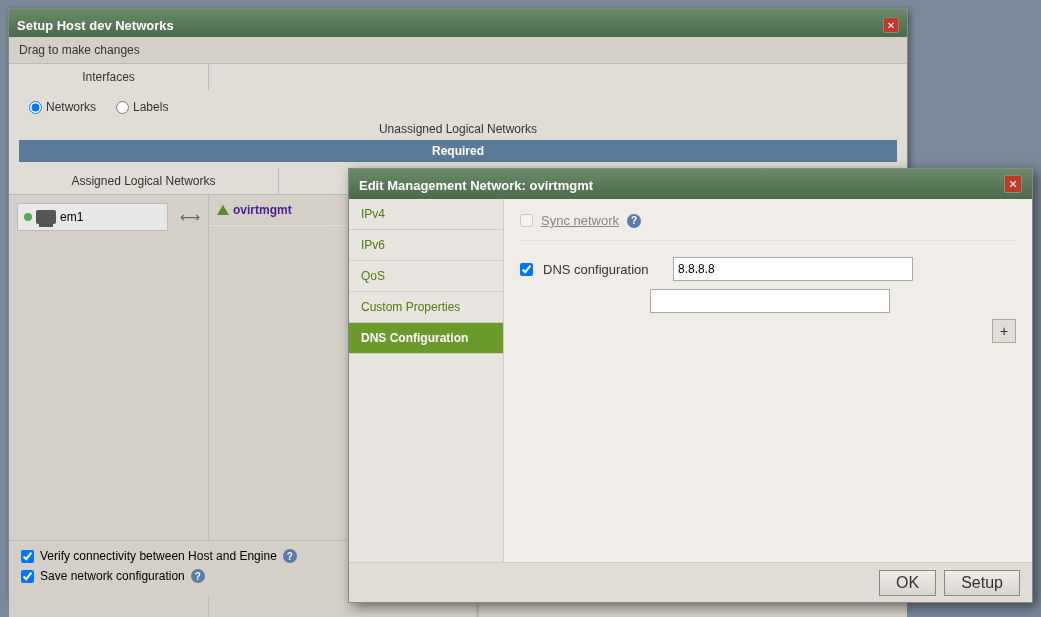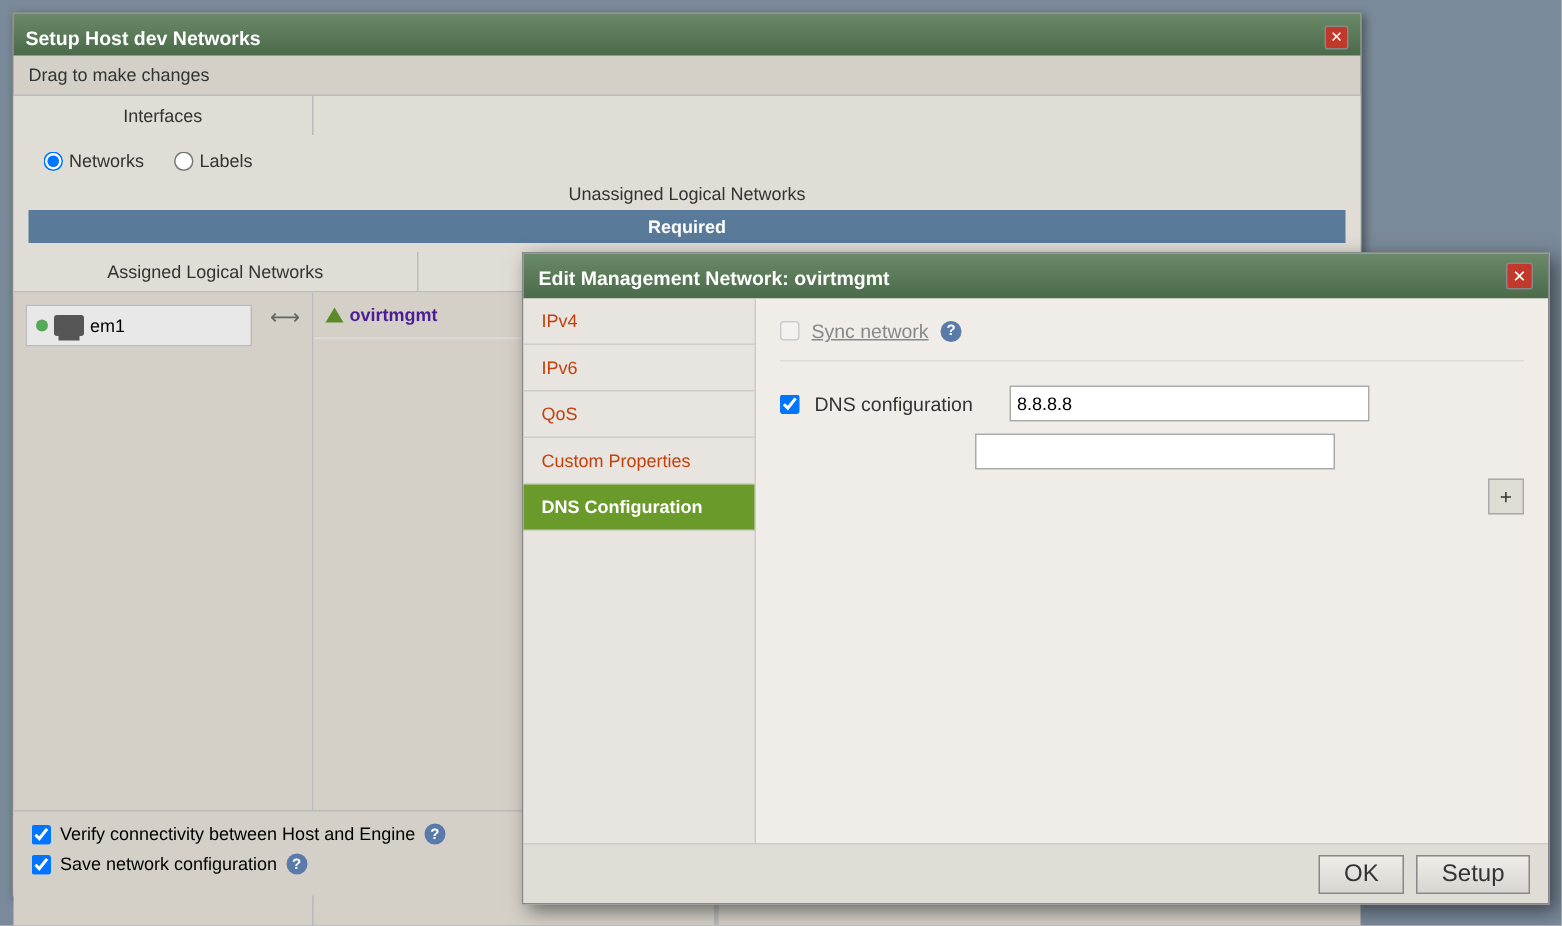--- a/index.html
+++ b/index.html
@@ -94,21 +94,21 @@
 
     
     .interface-list {
       padding: 8px;
       display: flex;
       flex-direction: column;
       gap: 8px;
     }
     .interface-item {
       display: flex;
-      align-items: flex-start;
+      align-items: center;
       gap: 12px;
     }
     .interface-box {
       width: 165px;
       height: 28px;
       background: #e8e8e8;
       border: 1px solid #bbb;
       display: flex;
       align-items: center;
       padding: 0 6px;
@@ -248,21 +248,21 @@
     .fg-nav {
       width: 155px;
       background: #e8e4e0;
       border-right: 1px solid #ccc;
       padding: 0;
     }
     .fg-nav-item {
       padding: 8px 12px;
       cursor: pointer;
       border-bottom: 1px solid #d0ccc8;
-      color: #c2410c;
+      color: #4d7c0f;
       font-size: 12px;
     }
     .fg-nav-item.active {
       background: #6a9a2a;
       color: white;
       font-weight: bold;
     }
 
     
     .fg-content {

